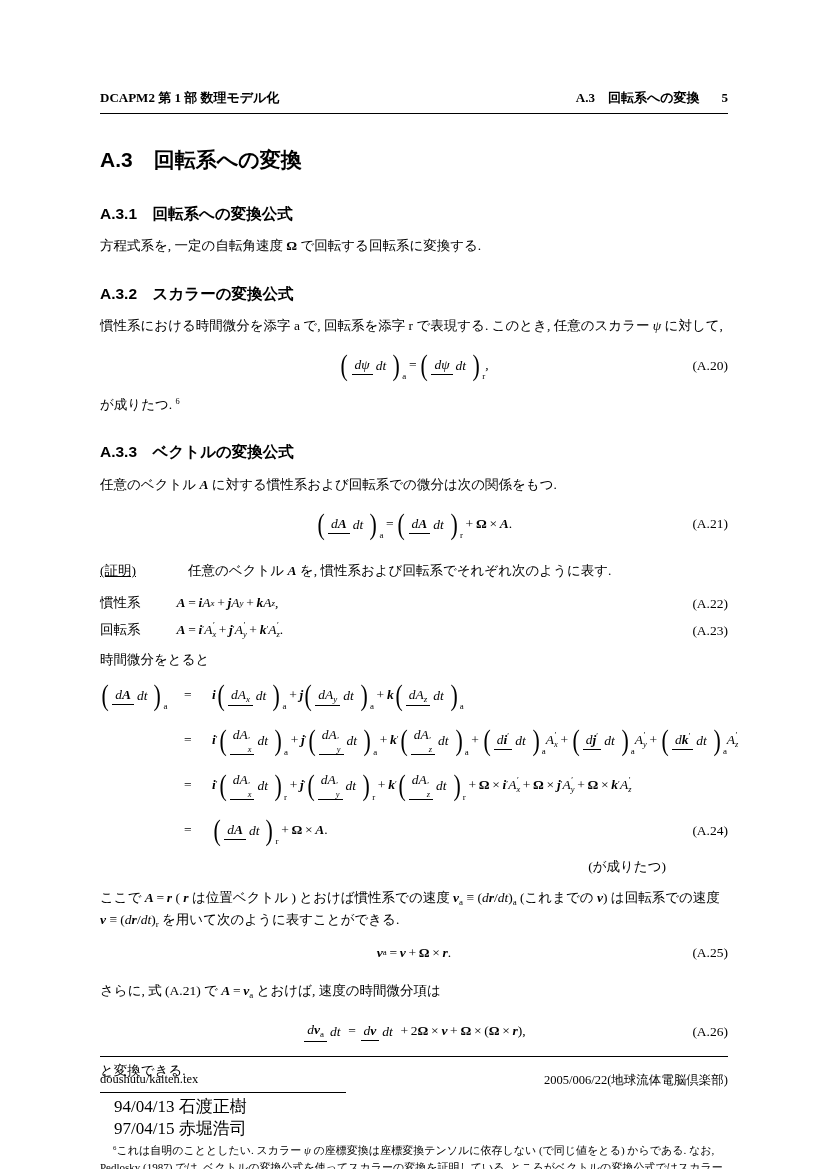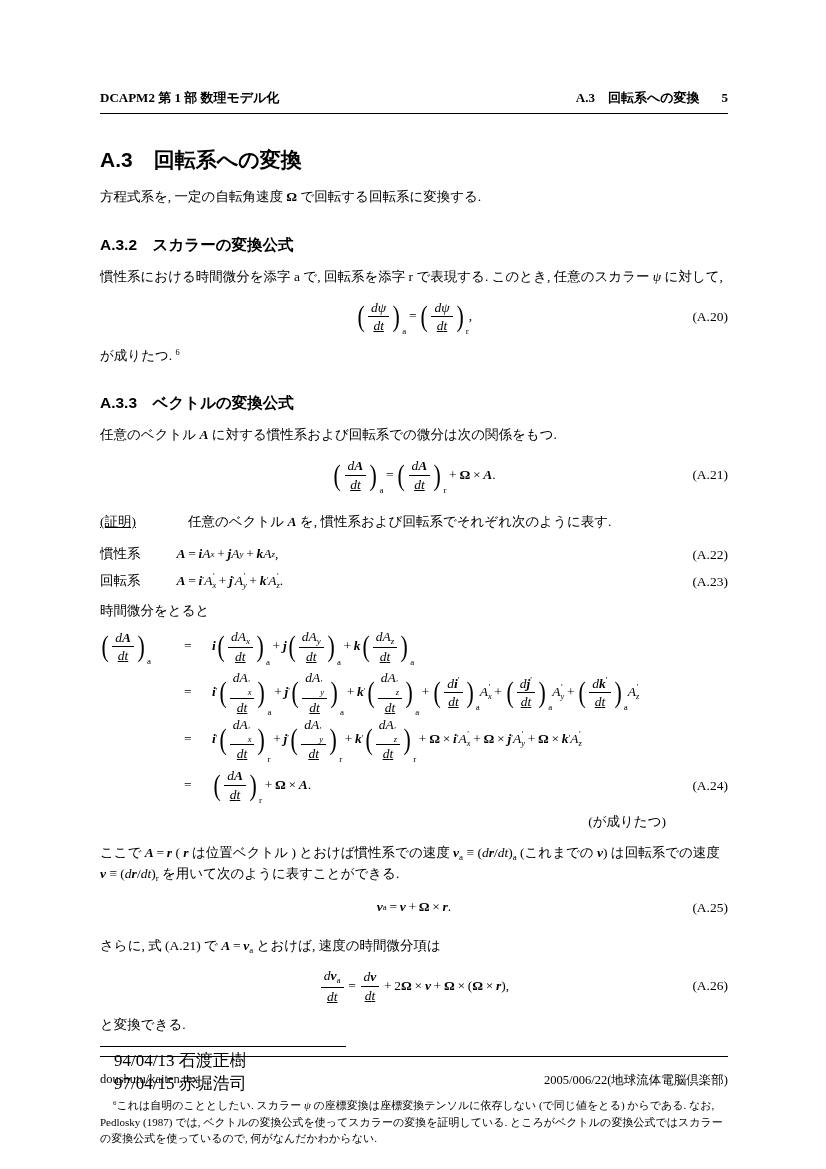--- a/index.html
+++ b/index.html
@@ -21,23 +21,23 @@
   p.body{margin:10px 0 0 0;}
 
   
   .mi{font-style:italic;}
   .mb{font-style:italic;font-weight:bold;}
   .mbo{font-weight:bold;font-style:normal;}
   .mo{margin:0 0.2em;font-style:normal;}
   .sb{font-size:0.66em;vertical-align:-0.3em;font-style:italic;}
   .sbr{font-size:0.66em;vertical-align:-0.3em;font-style:normal;}
   .sp6{font-size:0.62em;vertical-align:0.55em;}
-  .fr{display:inline-flex;flex-direction:column;align-items:center;vertical-align:middle;margin:0 2px;}
+  .fr{display:inline-flex;align-items:center;vertical-align:middle;margin:0 2px;}
   .fr>.n{border-bottom:1px solid #000;padding:0 3px;line-height:1.3;white-space:nowrap;}
-  .fr>.d{padding:0 3px;line-height:1.3;white-space:nowrap;text-decoration:underline;}
+  .fr>.d{padding:0 3px;line-height:1.3;white-space:nowrap;}
   .gp{display:inline-flex;align-items:center;}
   .bp{font-size:2.25em;line-height:0.95;font-weight:300;transform:scaleX(0.72);font-style:normal;}
   .gsb{font-size:0.66em;align-self:flex-end;margin-left:1px;transform:translateY(26%);font-style:normal;}
   .ssk{display:inline-flex;flex-direction:column;align-items:flex-start;font-size:0.62em;
        line-height:1.05;vertical-align:-0.45em;font-style:italic;}
 
   
   .eq{position:relative;display:flex;align-items:center;justify-content:center;
       min-height:50px;margin:4px 0;}
   .eq .m{display:flex;align-items:center;white-space:nowrap;}
@@ -78,20 +78,21 @@
 
     <div class="hdr">
       <span>DCAPM2 第 1 部 数理モデル化</span>
       <span class="sp"></span>
       <span>A.3　回転系への変換</span>
       <span class="pgnum">5</span>
     </div>
 
     <div class="sec">A.3　回転系への変換</div>
 
+    <div class="sub">A.3.1　回転系への変換公式</div>
     <p class="body"><span>方程式系を, 一定の自転角速度 </span><span class="mbo">Ω</span><span> で回転する回転系に変換する.</span></p>
 
     <div class="sub">A.3.2　スカラーの変換公式</div>
     <p class="body"><span>慣性系における時間微分を添字 </span><span>a</span><span> で, 回転系を添字 </span><span>r</span><span> で表現する. このとき, 任意のスカラー </span><span class="mi">ψ</span><span> に対して,</span></p>
 
     <div class="eq">
       <span class="m">
           <span class="gp">
             <span class="bp">(</span>
             <span style="display: inline-flex; align-items: center;">

